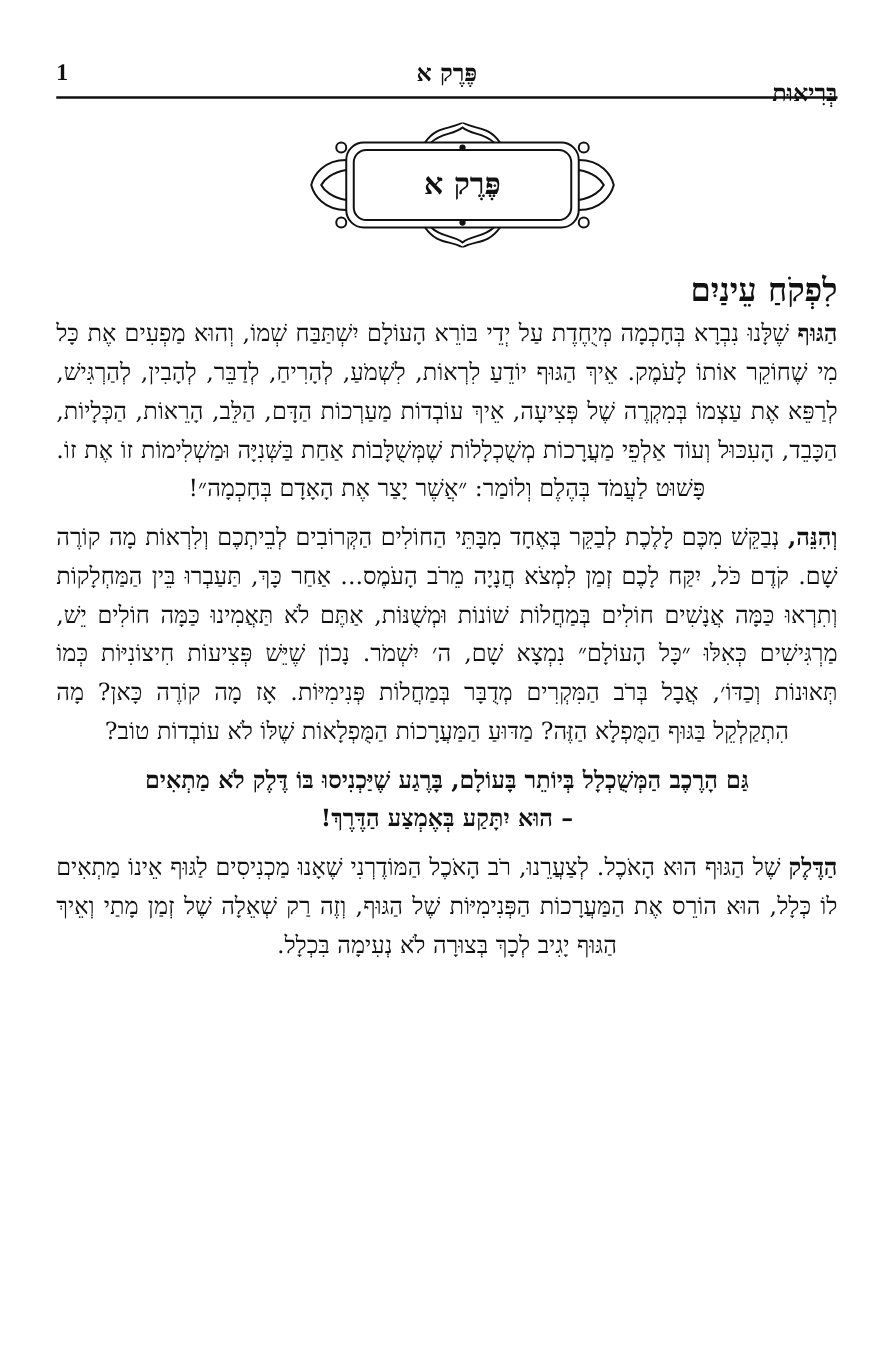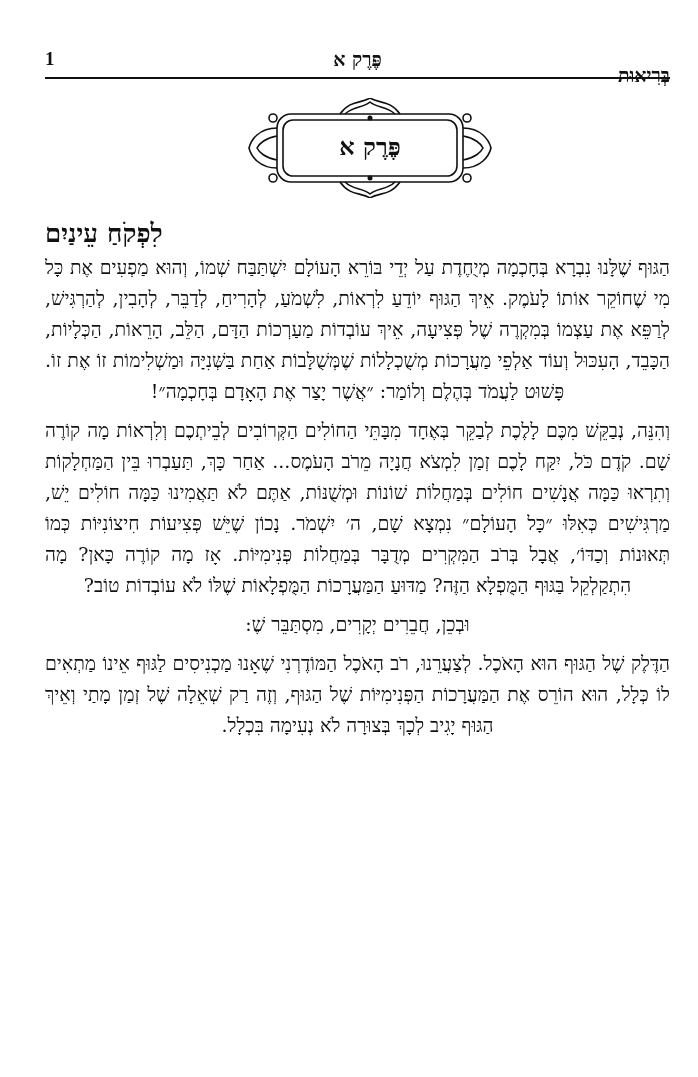--- a/index.html
+++ b/index.html
@@ -8,26 +8,26 @@
   .page { position: absolute; left: 45px; top: 0; width: 625px; height: 1077px; }
   .running-header { position: absolute; top: 48px; left: 0; width: 625px; height: 30px;
          direction: rtl; font-weight: bold; font-size: 19px; }
   .running-header .book { position: absolute; right: 0; top: 16px; }
   .running-header .chap { position: absolute; left: 0; right: 0; text-align: center; top: 0; }
   .running-header .pnum { position: absolute; left: 0; top: 0; font-family: "Liberation Serif", serif; }
   .header-rule { position: absolute; top: 77px; left: 0; width: 625px; height: 2px; background: #111; }
   .ornament { position: absolute; top: 98px; left: 200px; width: 250px; height: 100px; }
   .ornament .title { position: absolute; left: 0; right: 0; top: 34px; text-align: center;
          font-size: 24px; font-weight: bold; direction: rtl; }
-  .subtitle { position: absolute; top: 218px; left: 0; right: 0; text-align: left;
+  .subtitle { position: absolute; top: 218px; left: 0; right: 0; text-align: right;
          font-size: 26px; font-weight: bold; direction: rtl; }
   .body { position: absolute; top: 252px; left: 0; width: 625px; direction: rtl;
          font-size: 19px; line-height: 31px; text-align: justify; }
   .body p { margin: 0 0 8px 0; text-align-last: center; }
-  .lead-word { font-weight: normal; }
+  .lead-word { font-weight: bold; }
   .center { text-align: center; }
   .bold-quote { font-weight: bold; text-align: center; }
 </style>
 </head>
 <body>
 
 <div class="page">
 
   <div class="running-header">
     <span class="book">בְּרִיאוּת</span>
@@ -62,20 +62,21 @@
 
   <div class="subtitle">לִפְקֹחַ עֵינַיִם</div>
 
   <div class="body">
     <p>
       <span class="lead-word">הַגּוּף</span><span> שֶׁלָּנוּ נִבְרָא בְּחָכְמָה מְיֻחֶדֶת עַל יְדֵי בּוֹרֵא הָעוֹלָם יִשְׁתַּבַּח שְׁמוֹ, וְהוּא מַפְעִים אֶת כָּל מִי שֶׁחוֹקֵר אוֹתוֹ לָעֹמֶק. אֵיךְ הַגּוּף יוֹדֵעַ לִרְאוֹת, לִשְׁמֹעַ, לְהָרִיחַ, לְדַבֵּר, לְהָבִין, לְהַרְגִּישׁ, לְרַפֵּא אֶת עַצְמוֹ בְּמִקְרֶה שֶׁל פְּצִיעָה, אֵיךְ עוֹבְדוֹת מַעַרְכוֹת הַדָּם, הַלֵּב, הָרֵאוֹת, הַכְּלָיוֹת, הַכָּבֵד, הָעִכּוּל וְעוֹד אַלְפֵי מַעֲרָכוֹת מְשֻׁכְלָלוֹת שֶׁמְּשֻׁלָּבוֹת אַחַת בַּשְּׁנִיָּה וּמַשְׁלִימוֹת זוֹ אֶת זוֹ. פָּשׁוּט לַעֲמֹד בְּהֶלֶם וְלוֹמַר: ״אֲשֶׁר יָצַר אֶת הָאָדָם בְּחָכְמָה״!</span>
     </p>
     <p>
       <span class="lead-word">וְהִנֵּה,</span><span> נְבַקֵּשׁ מִכֶּם לָלֶכֶת לְבַקֵּר בְּאֶחָד מִבָּתֵּי הַחוֹלִים הַקְּרוֹבִים לְבֵיתְכֶם וְלִרְאוֹת מָה קוֹרֶה שָׁם. קֹדֶם כֹּל, יִקַּח לָכֶם זְמַן לִמְצֹא חֲנָיָה מֵרֹב הָעֹמֶס... אַחַר כָּךְ, תַּעַבְרוּ בֵּין הַמַּחְלָקוֹת וְתִרְאוּ כַּמָּה אֲנָשִׁים חוֹלִים בְּמַחֲלוֹת שׁוֹנוֹת וּמְשֻׁנּוֹת, אַתֶּם לֹא תַּאֲמִינוּ כַּמָּה חוֹלִים יֵשׁ, מַרְגִּישִׁים כְּאִלּוּ ״כָּל הָעוֹלָם״ נִמְצָא שָׁם, ה׳ יִשְׁמֹר. נָכוֹן שֶׁיֵּשׁ פְּצִיעוֹת חִיצוֹנִיּוֹת כְּמוֹ תְּאוּנוֹת וְכַדּוֹ׳, אֲבָל בְּרֹב הַמִּקְרִים מְדֻבָּר בְּמַחֲלוֹת פְּנִימִיּוֹת. אָז מָה קוֹרֶה כָּאן? מָה הִתְקַלְקֵל בַּגּוּף הַמֻּפְלָא הַזֶּה? מַדּוּעַ הַמַּעֲרָכוֹת הַמֻּפְלָאוֹת שֶׁלּוֹ לֹא עוֹבְדוֹת טוֹב?</span>
     </p>
-    <p class="center">
-      <span>וּבְכֵן, חֲבֵרִים יְקָרִים, מִסְתַּבֵּר שֶׁ:</span>
+    <p class="bold-quote">
+      <span>גַּם הָרֶכֶב הַמְּשֻׁכְלָל בְּיוֹתֵר בָּעוֹלָם, בָּרֶגַע שֶׁיַּכְנִיסוּ בּוֹ דֶּלֶק לֹא מַתְאִים</span><br>
+      <span>– הוּא יִתָּקַע בְּאֶמְצַע הַדֶּרֶךְ!</span>
     </p>
     <p>
       <span class="lead-word">הַדֶּלֶק</span><span> שֶׁל הַגּוּף הוּא הָאֹכֶל. לְצַעֲרֵנוּ, רֹב הָאֹכֶל הַמּוֹדֶרְנִי שֶׁאָנוּ מַכְנִיסִים לַגּוּף אֵינוֹ מַתְאִים לוֹ כְּלָל, הוּא הוֹרֵס אֶת הַמַּעֲרָכוֹת הַפְּנִימִיּוֹת שֶׁל הַגּוּף, וְזֶה רַק שְׁאֵלָה שֶׁל זְמַן מָתַי וְאֵיךְ הַגּוּף יָגִיב לְכָךְ בְּצוּרָה לֹא נְעִימָה בִּכְלָל.</span>
     </p>
   </div>
 </div>
 
 </body></html>

